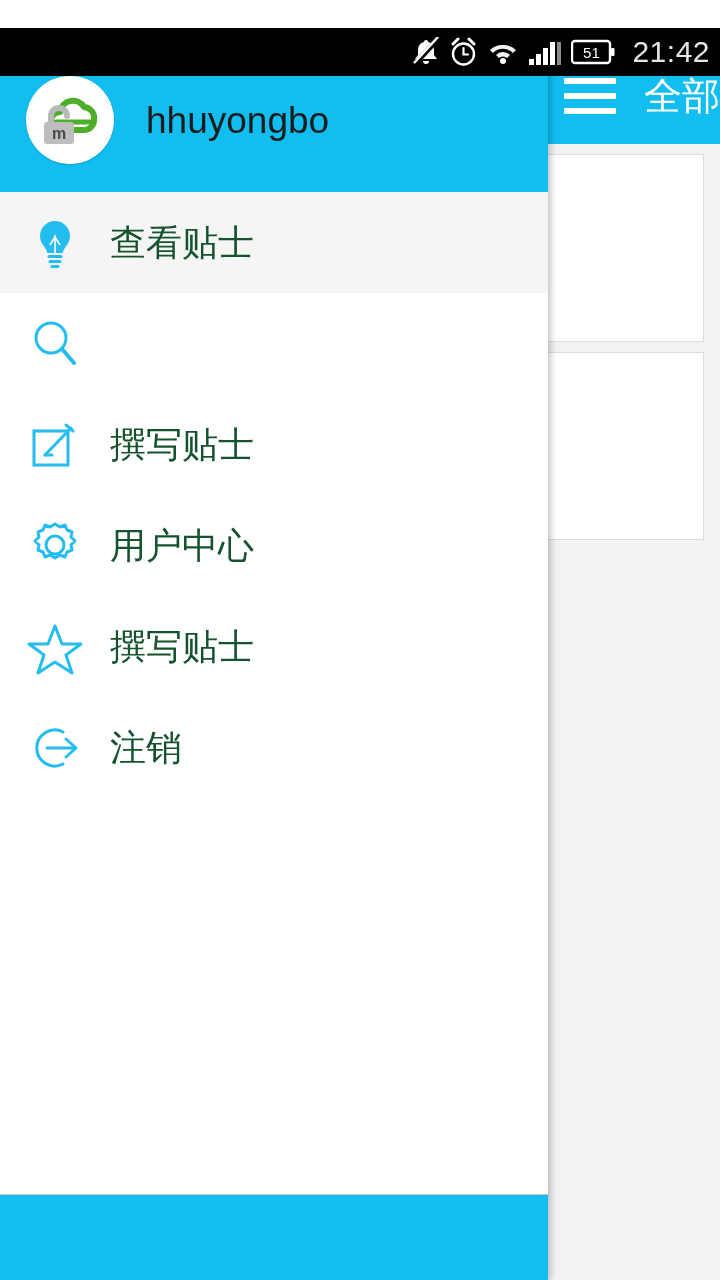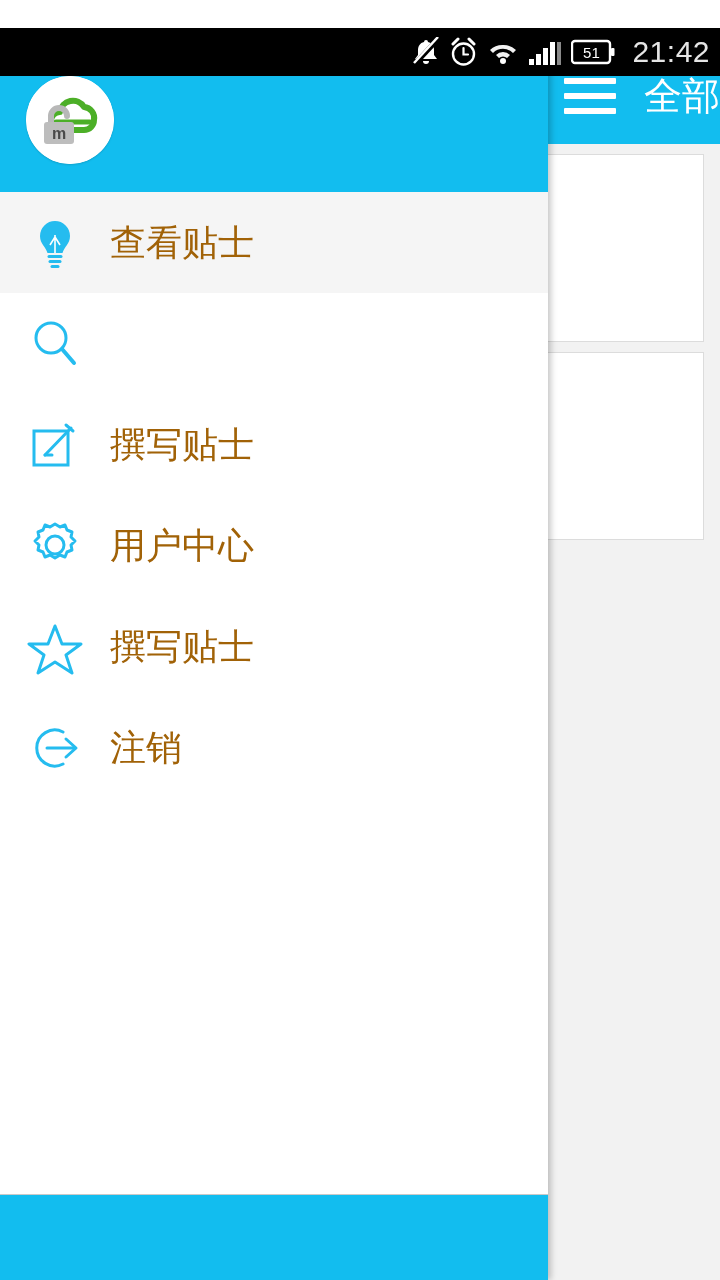--- a/index.html
+++ b/index.html
@@ -198,21 +198,21 @@
   .menu-icon {
     width: 62px;
     height: 62px;
     flex: none;
     display: flex;
     align-items: center;
     justify-content: center;
   }
   .menu-label {
     font-size: 36px;
-    color: #a16207;
+    color: #14532d;
     margin-left: 24px;
     line-height: 1;
     white-space: nowrap;
   }
   .drawer-footer {
     flex: none;
     height: 85px;
     background: #12bdef;
     border-top: 1px solid #c9c9c9;
   }
@@ -286,20 +286,21 @@
     <div class="avatar">
       <svg width="88" height="88" viewBox="0 0 88 88">
         <circle cx="44" cy="44" r="44" fill="#ffffff"></circle>
         <path d="M34 36 a13 13 0 0 1 24 -5 a11 11 0 0 1 10 13 a10 10 0 0 1 -10 10 h-24 a9 9 0 0 1 0 -18 z" fill="none" stroke="#4caf27" stroke-width="6" stroke-linejoin="round"></path>
         <path d="M30 46 h34" stroke="#4caf27" stroke-width="5" fill="none" stroke-linecap="round"></path>
         <path d="M25 46 v-6 a8 8 0 0 1 16 0" fill="none" stroke="#b8b8b8" stroke-width="6" stroke-linecap="round"></path>
         <rect x="18" y="46" width="30" height="22" rx="3" fill="#bdbdbd"></rect>
         <text x="33" y="63" font-size="16" font-weight="bold" fill="#4a4a4a" font-family="'Liberation Sans',sans-serif" text-anchor="middle">m</text>
       </svg>
     </div>
+    <div class="username">hhuyongbo</div>
   </div>
 
   <div class="drawer-menu">
 
     <div class="menu-item active">
       <div class="menu-icon">
         <svg width="56" height="56" viewBox="0 0 56 56">
           <path d="M28 6 a15 15 0 0 1 15 15 c0 8 -6 11 -7.5 17 h-15 C19 32 13 29 13 21 A15 15 0 0 1 28 6 z" fill="#25bcef"></path>
           <rect x="20.5" y="40" width="15" height="3" rx="1.5" fill="#25bcef"></rect>
           <rect x="21.5" y="45" width="13" height="3" rx="1.5" fill="#25bcef"></rect>

